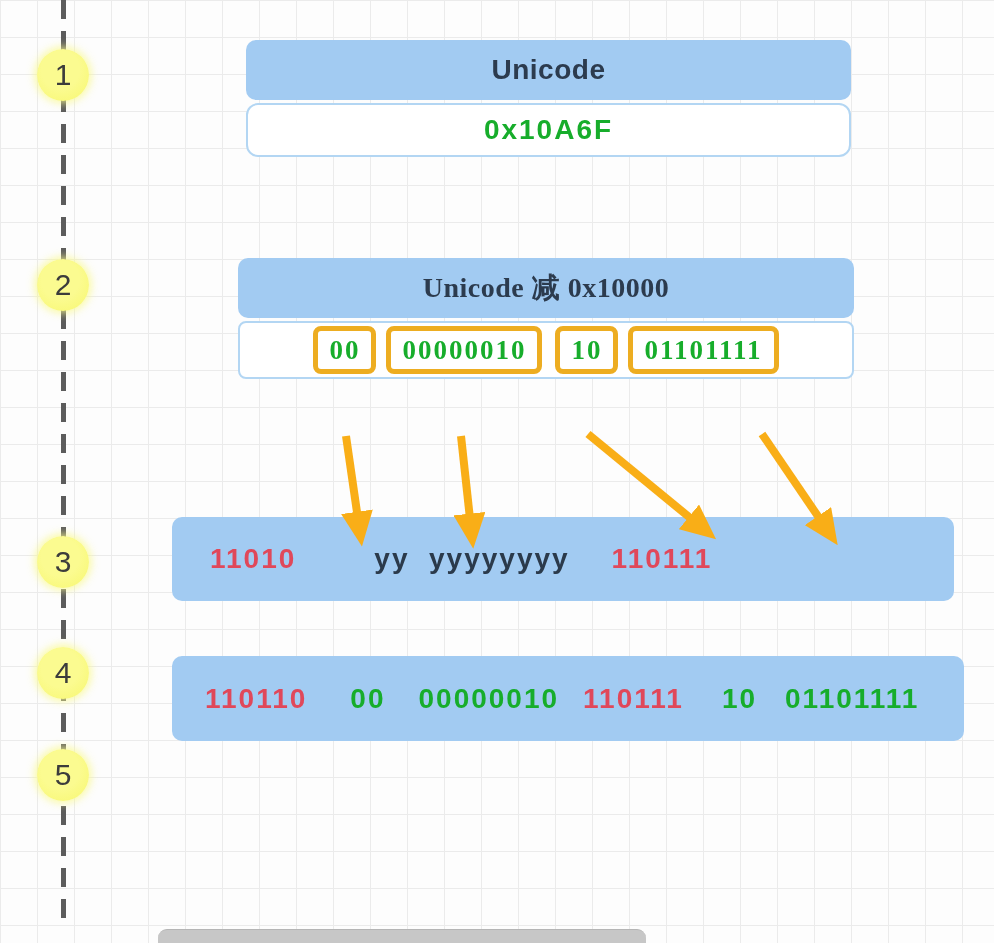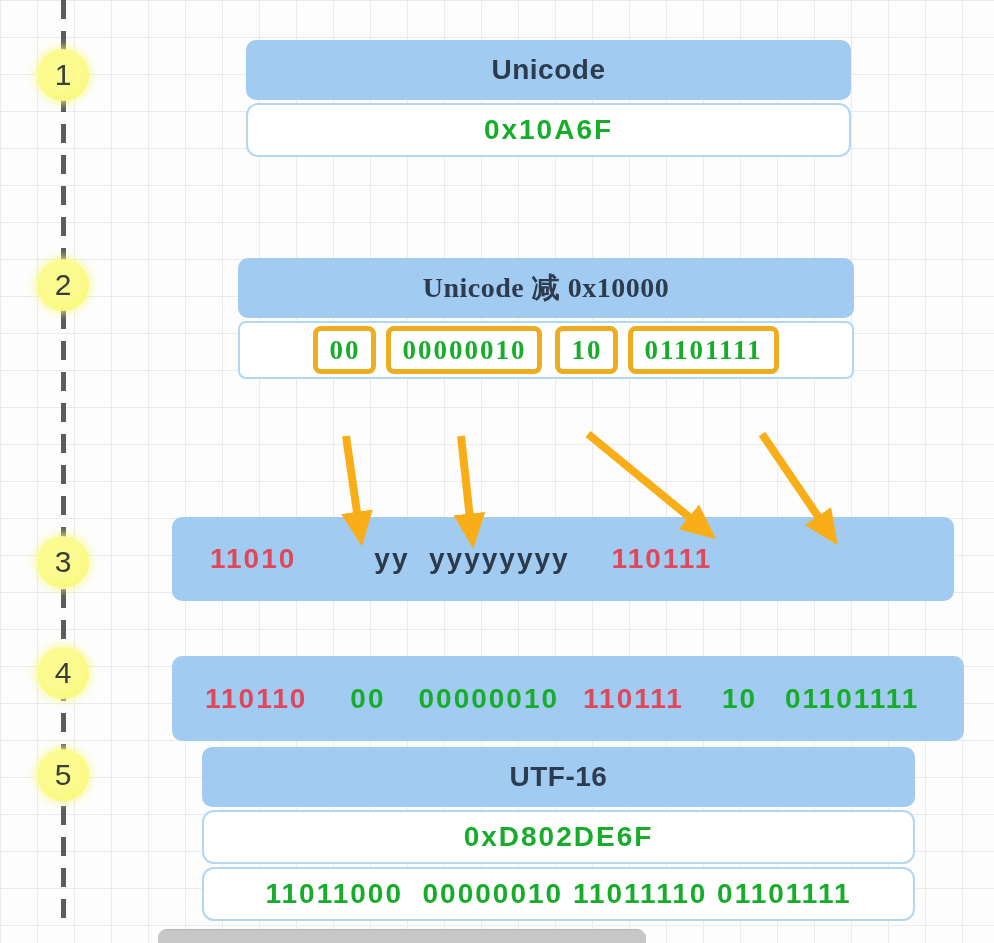--- a/index.html
+++ b/index.html
@@ -110,25 +110,20 @@
 
   <div class="bar" style="left:172px;top:628px;width:759px;height:85px;padding-left:33px;margin-top:28px;">
     <span class="red">110110</span>
     <span class="green" style="margin-left:43px;">00</span>
     <span class="green" style="margin-left:33px;">00000010</span>
     <span class="red" style="margin-left:24px;">110111</span>
     <span class="green" style="margin-left:38px;">10</span>
     <span class="green" style="margin-left:28px;">01101111</span>
   </div>
 
-  <div class="block" style="left:202px;top:747px;width:713px;">
-    <div class="hdr">UTF-16</div>
-    <div class="row green">0xD802DE6F</div>
-    <div class="row green">11011000  00000010 11011110 01101111</div>
-  </div>
 
   <svg id="arrows" width="994" height="943">
     <defs>
       <marker id="ah" markerWidth="4.4" markerHeight="4" refX="1.8" refY="2" orient="auto">
         <path d="M0,0 L4.4,2 L0,4 z" fill="#f9ae17"></path>
       </marker>
     </defs>
     <line x1="346" y1="436" x2="359" y2="526" stroke="#f9ae17" stroke-width="8" marker-end="url(#ah)"></line>
     <line x1="461" y1="436" x2="471" y2="528" stroke="#f9ae17" stroke-width="8" marker-end="url(#ah)"></line>
     <line x1="588" y1="434" x2="700" y2="526" stroke="#f9ae17" stroke-width="8" marker-end="url(#ah)"></line>

